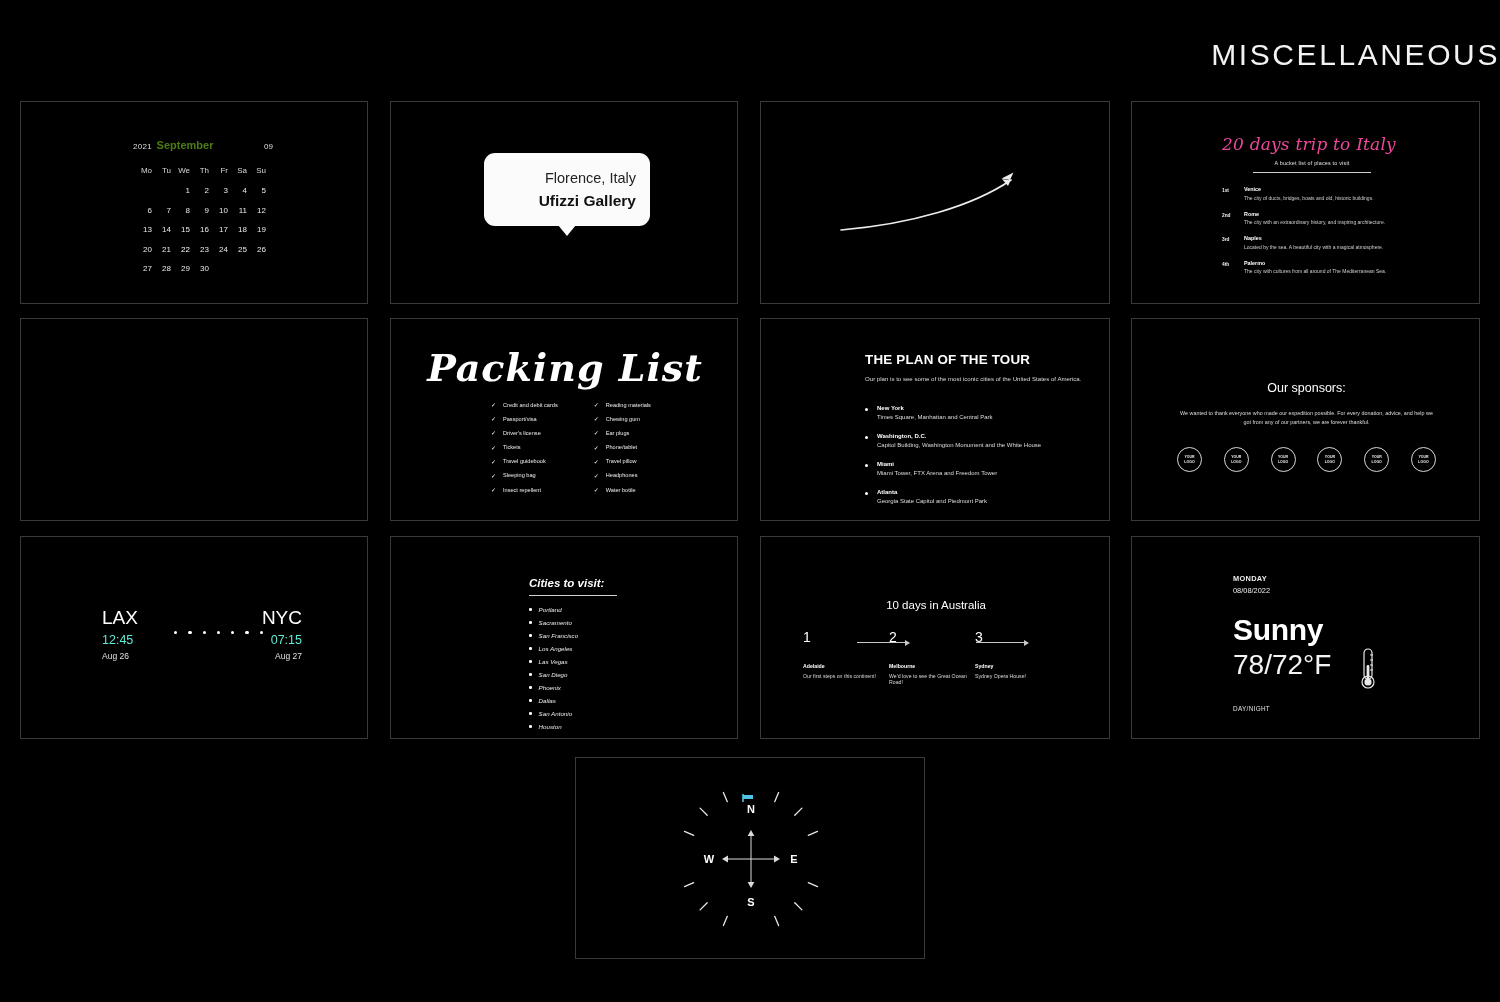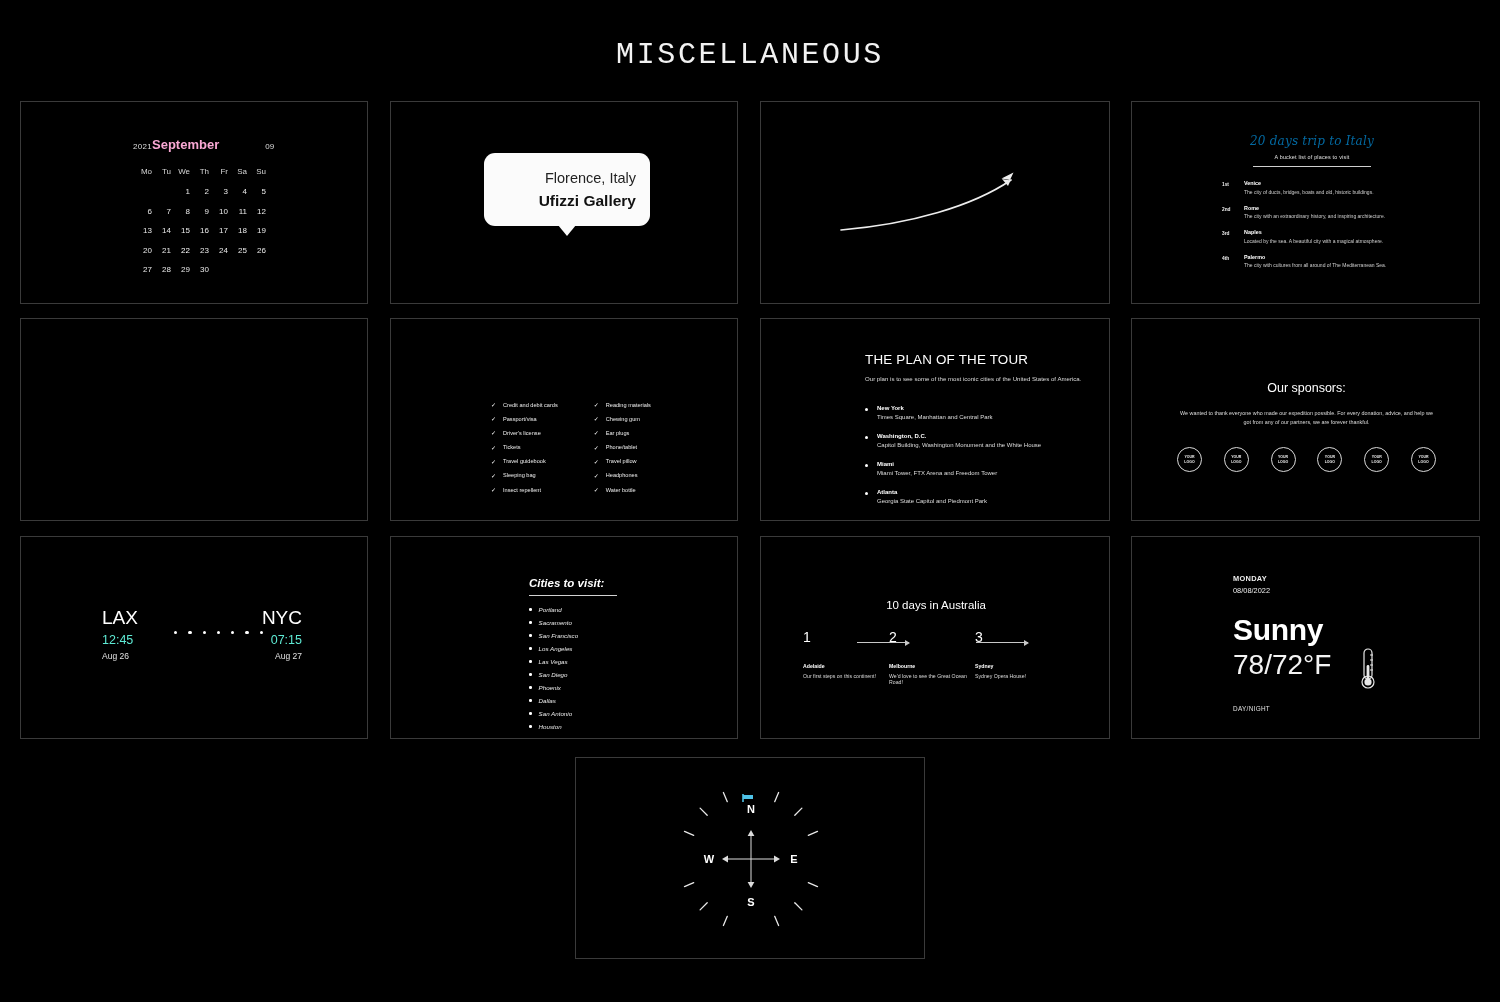--- a/index.html
+++ b/index.html
@@ -7,24 +7,23 @@
     width: 1500px; height: 1002px;
     background: #000000;
     font-family: "Liberation Sans", sans-serif;
     color: #ffffff;
     overflow: hidden;
   }
   .page { position: relative; width: 1500px; height: 1002px; }
 
   .page-title {
     position: absolute; top: 38px; left: 0; width: 1500px;
-    text-align: center;
+    text-align: right;
     font-size: 30px; letter-spacing: 2.6px; font-weight: 400;
     color: #f2f2f2;
-    font-family: Liberation Mono, monospace;
   }
 
   .card {
     position: absolute;
     border: 1px solid #3a3a3a;
     background: #000;
     overflow: hidden;
   }
 
   
@@ -34,21 +33,21 @@
   .c1 { left: 20px;   width: 348px; }
   .c2 { left: 390px;  width: 348px; }
   .c3 { left: 760px;  width: 350px; }
   .c4 { left: 1131px; width: 349px; }
   .cbottom { left: 575px; top: 757px; width: 350px; height: 202px; }
 
   
   .cal { position:absolute; left: 112px; top: 32px; width: 140px; }
   .cal-head { display:flex; align-items:baseline; justify-content:space-between; margin-bottom: 10px;}
   .cal-year { font-size: 8px; color:#dcdcdc; letter-spacing:.3px;margin-top:8px; }
-  .cal-month { font-size: 13px; font-weight: 700; color:#f9a8d4; }
+  .cal-month { font-size: 11px; font-weight: 700; color:#4d7c0f; }
   .cal-num { font-size: 8px; color:#dcdcdc;padding-left:46px; }
   .cal-grid { display: grid; grid-template-columns: repeat(7, 19px); }
   .cal-grid div { height: 19.5px; line-height:19.5px; text-align:right; font-size:8px; color:#e8e8e8; }
   .cal-grid .dow { color:#d6d6d6; font-size:8px; height:20px; line-height:20px;}
   .cal-grid .today { position: relative; color:#fff; }
   .cal-grid .today::before {
     content:""; position:absolute; left:50%; top:50%;
     width: 13px; height: 13px; border-radius: 50%;
     background: #22b8e0; transform: translate(-50%,-50%); z-index:-1;
   }
@@ -68,22 +67,22 @@
     transform: translateX(-50%);
     border-left: 9px solid transparent; border-right: 9px solid transparent;
     border-top: 11px solid #fbfbfb;
   }
 
   
   .arrowwrap { position:absolute; inset:0; }
 
   
   .itin { position:absolute; left: 90px; top: 32px; width: 180px; }
-  .itin-title { font-family:"DejaVu Serif", serif; font-style: italic; font-size: 12px;
-                text-align:center; letter-spacing:.2px; color:#0369a1; }
+  .itin-title { font-family:"DejaVu Serif", serif; font-style: italic; font-size: 17px;
+                text-align:left; letter-spacing:.2px; color:#ec4899; }
   .itin-sub { font-size: 5.4px; text-align:center; color:#e2e2e2; margin-top: 6px; letter-spacing:.2px;}
   .itin-rule { width: 118px; height: 1px; background:#cfcfcf; margin: 6px auto 0; }
   .itin-list { margin-top: 13px; }
   .itin-row { display:flex; gap: 9px; margin-bottom: 10px; }
   .itin-ord { font-size: 4.8px; font-weight:700; color:#efefef; width: 13px; padding-top: 2px;}
   .itin-city { font-size: 5.4px; font-weight:700; color:#fff; }
   .itin-desc { font-size: 5px; color:#cfcfcf; margin-top: 2.5px; }
 
   
   .pack-title {
@@ -91,21 +90,21 @@
     font-family:"DejaVu Serif", serif; font-style: italic; font-weight:700;
     font-size: 38px; color:#fff; letter-spacing: 1px;
   }
   .pack-cols { position:absolute; left: 100px; top: 82px; display:flex; gap: 36px; }
   .pack-col { display:flex; flex-direction: column; gap: 7.2px; }
   .pack-item { display:flex; gap: 6px; align-items:center; font-size: 5.6px; color:#ededed; }
   .pack-item .chk { color:#fff; font-size:6px; width: 6px; }
 
   
   .plan { position:absolute; left: 104px; top: 33px; width: 230px; }
-  .plan-h { font-size: 13.4px; font-weight:400; letter-spacing:.2px; color:#fff; }
+  .plan-h { font-size: 13.4px; font-weight:700; letter-spacing:.2px; color:#fff; }
   .plan-sub { font-size: 6.1px; color:#dcdcdc; margin-top: 7px; line-height: 1.55; }
   .plan-list { margin-top: 22px; }
   .plan-row { margin-bottom: 13px; display:flex; gap: 9px; }
   .plan-dot { width:3px; height:3px; border-radius:50%; background:#fff; margin-top: 3px; flex:0 0 3px;}
   .plan-city { font-size: 6px; font-weight:700; color:#fff; }
   .plan-places { font-size: 6px; color:#dedede; margin-top: 3px; }
 
   
   .sp-title { position:absolute; left:0; width: 349px; top: 62px; text-align:center;
               font-size: 12.5px; font-weight: 400; color:#fff; }
@@ -280,20 +279,21 @@
           </div>
         </div>
     </div>
   </div>
 
   <div class="card r2 c1">
     
   </div>
 
   <div class="card r2 c2">
+    <div class="pack-title">Packing List</div>
     <div class="pack-cols">
       <div class="pack-col" id="pack-left">
           <div class="pack-item">
             <span class="chk">✓</span>
             <span>Credit and debit cards</span>
           </div>
           <div class="pack-item">
             <span class="chk">✓</span>
             <span>Passport/visa</span>
           </div>

